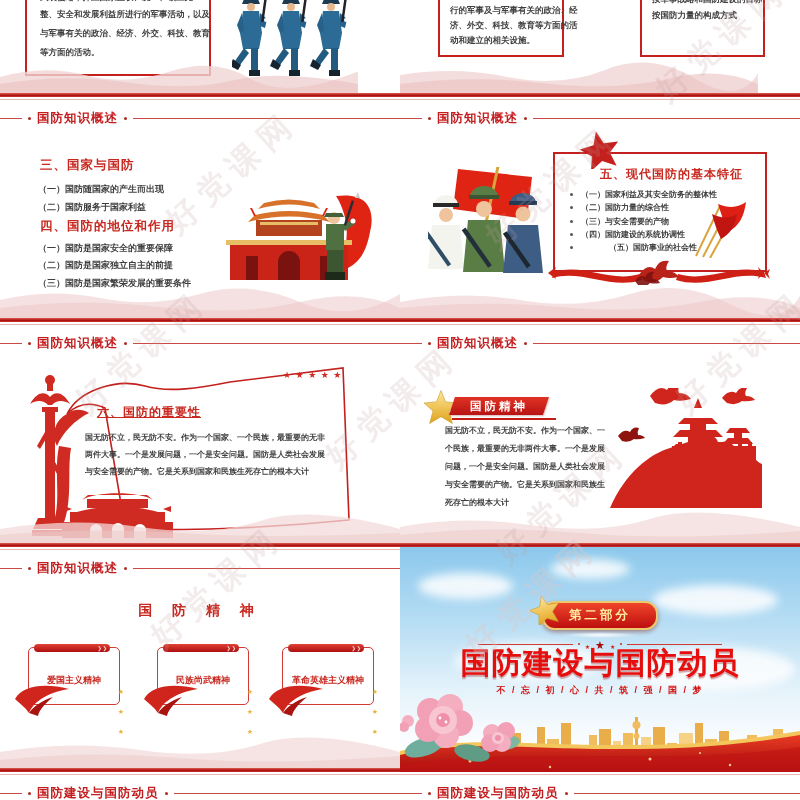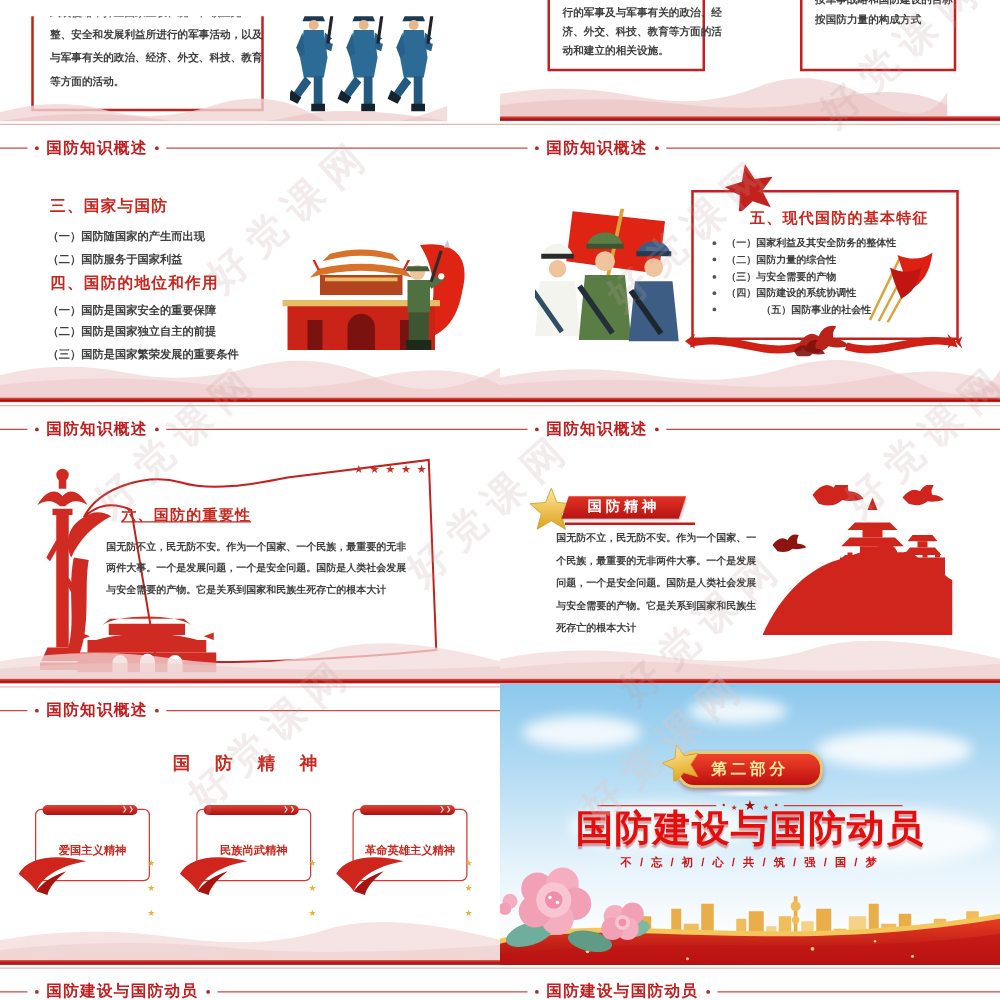--- a/index.html
+++ b/index.html
@@ -65,21 +65,21 @@
   .wm{position:absolute;z-index:50;pointer-events:none;transform:rotate(-42deg);
       font-size:32px;font-weight:bold;letter-spacing:9px;color:rgba(196,160,160,.20);white-space:nowrap;}
   .wm.onwhiteish{color:rgba(220,200,200,.35);}
   svg{display:block;}
 </style>
 </head>
 <body>
 
 <div class="page">
 
-  <div class="cell" id="r1l" style="left:0;top:13px;width:400px;height:97px;">
+  <div class="cell" id="r1l" style="left:0;top:0;width:400px;height:97px;">
     <div class="rbox" style="left:25px;top:-70px;width:182px;height:142px;"></div>
     <div class="para" style="left:40px;top:-8px;font-size:8.5px;">武装侵略，捍卫国家主权、统一、领土完</div>
     <div class="para" style="left:40px;top:9px;font-size:8.5px;">整、安全和发展利益所进行的军事活动，以及</div>
     <div class="para" style="left:40px;top:28px;font-size:8.5px;">与军事有关的政治、经济、外交、科技、教育</div>
     <div class="para" style="left:40px;top:47px;font-size:8.5px;">等方面的活动。</div>
     <svg style="position:absolute;left:232px;top:-2px;" width="120" height="84" viewBox="0 0 120 84">
       <g id="guard">
         <path d="M12,1 h14 l2,5 h-18 z" fill="#1c3a52"></path>
         <circle cx="19" cy="9" r="4" fill="#e8b88d"></circle>
         <path d="M11,13 h16 l3,22 -3,16 h-16 l-3,-16 z" fill="#2b6b96"></path>

